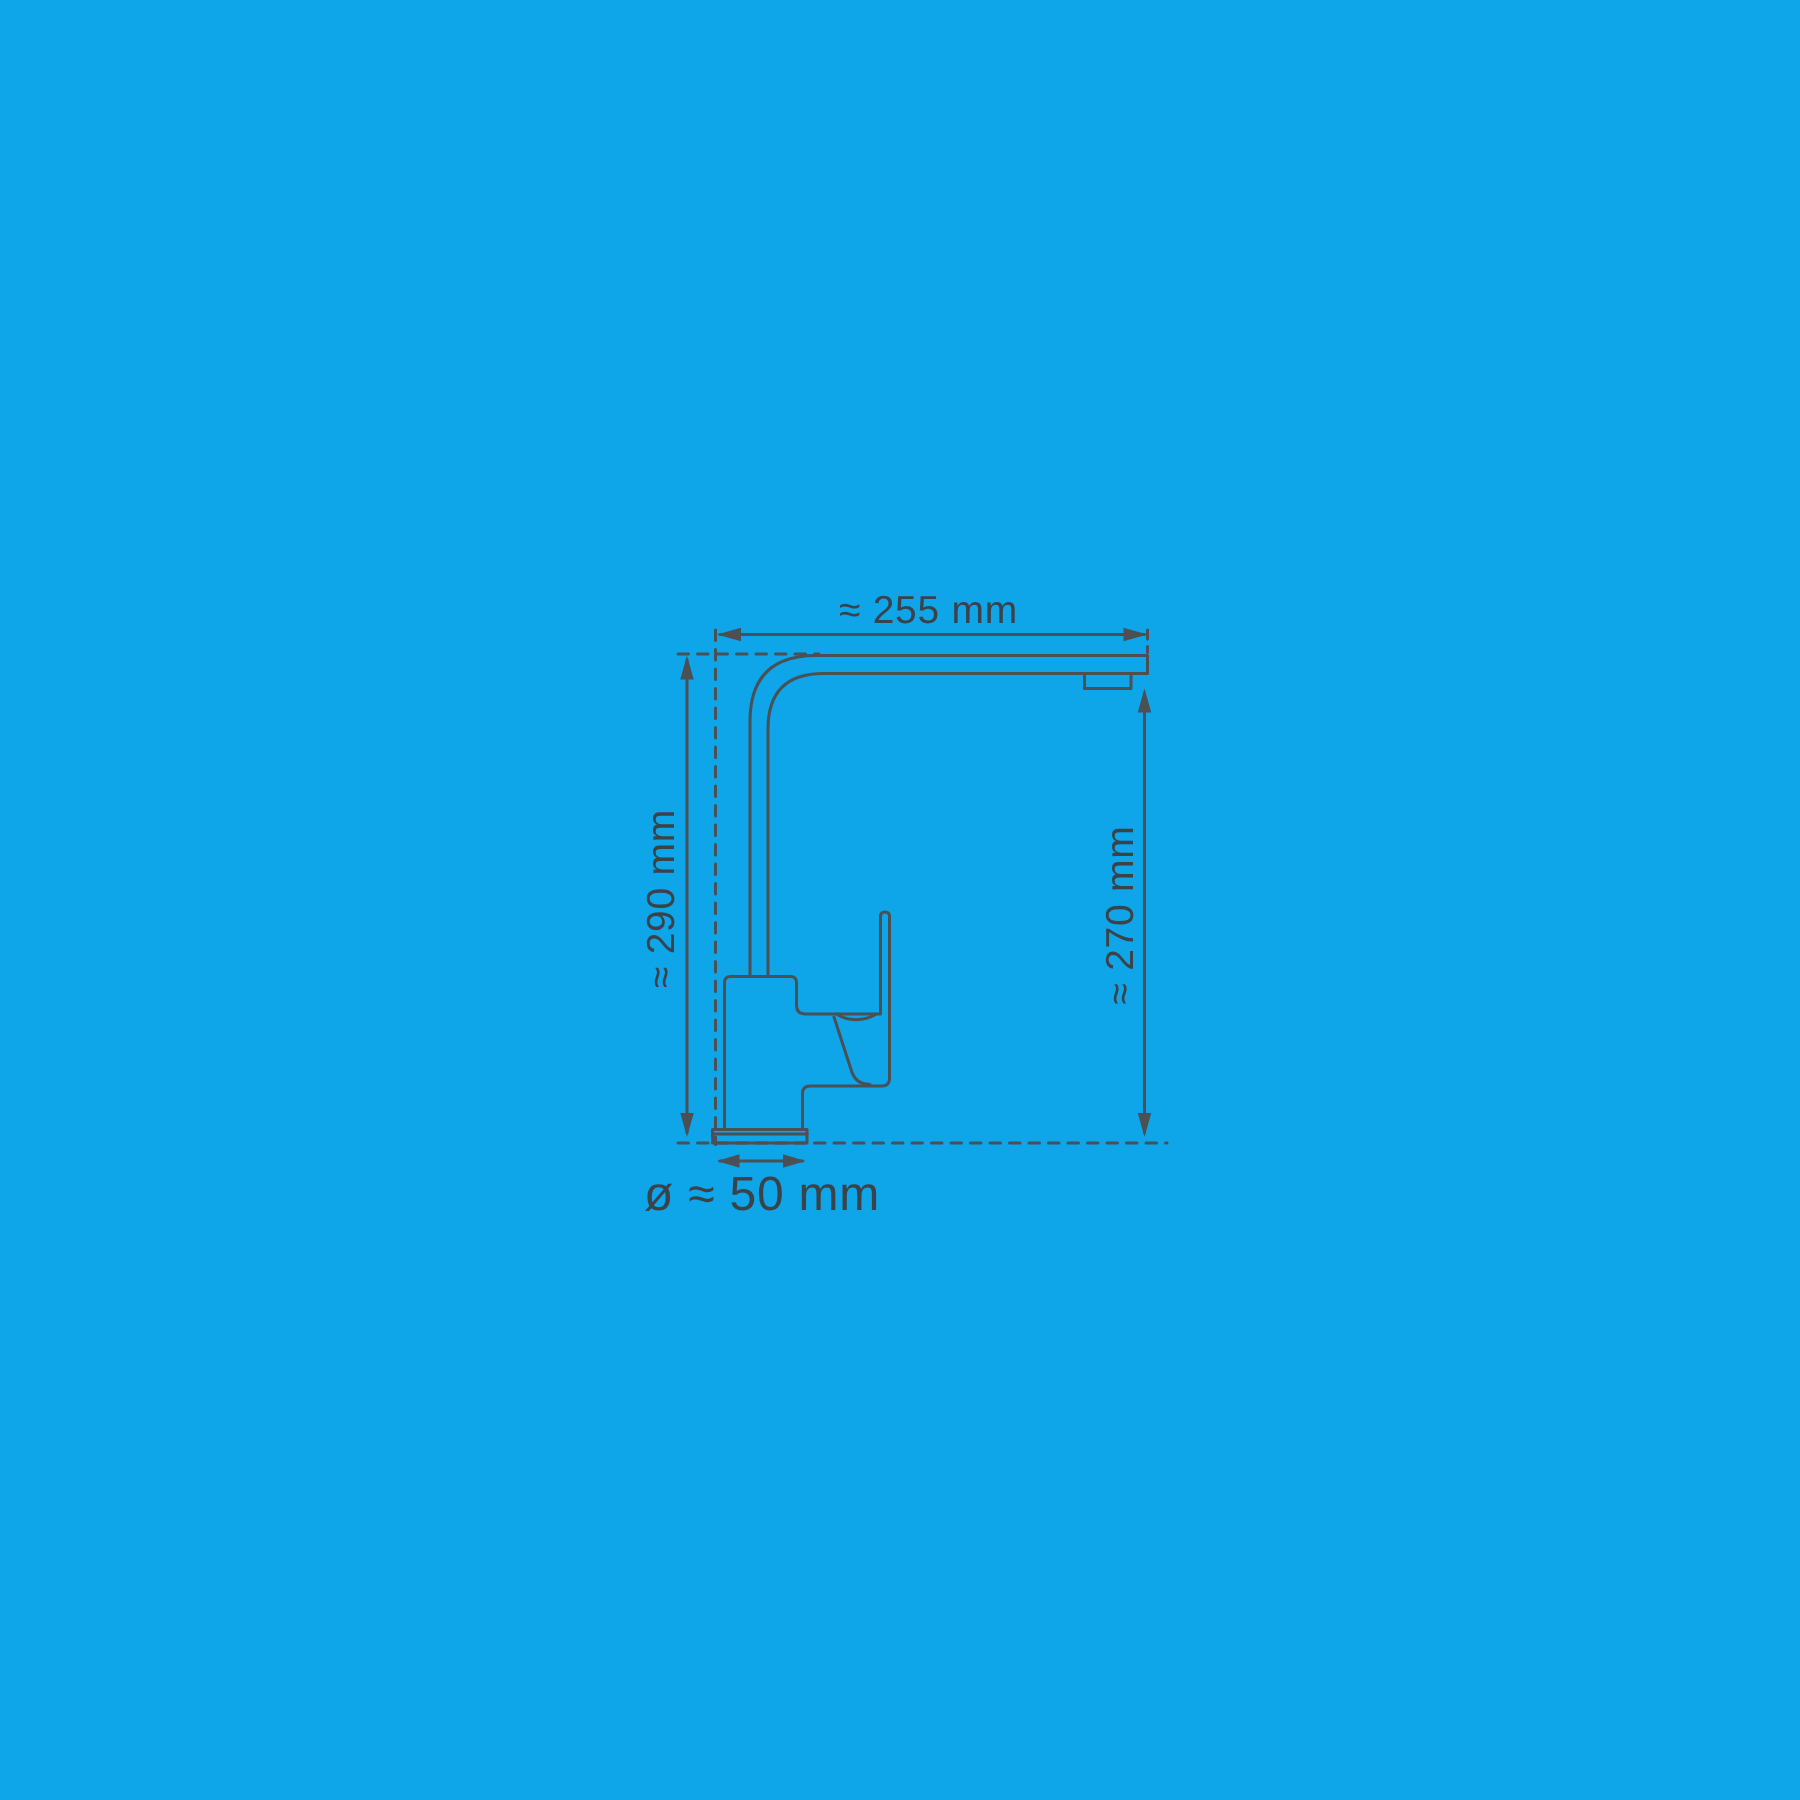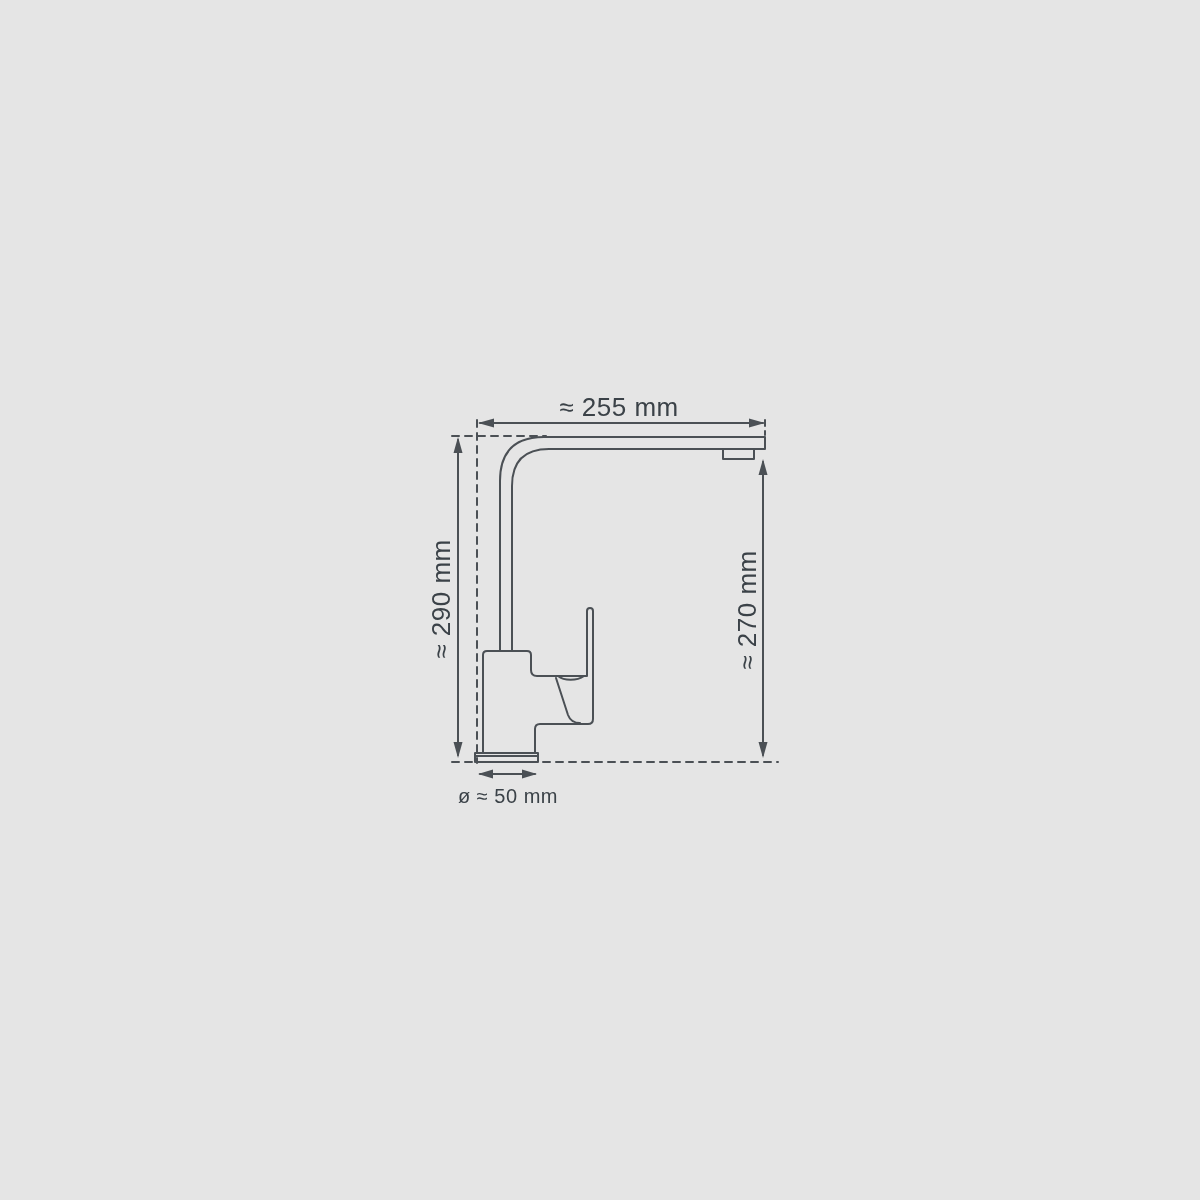--- a/index.html
+++ b/index.html
@@ -4,21 +4,21 @@
 <style>
   html, body {
     margin: 0;
     padding: 0;
     background: #ffffff;
   }
   .page {
     position: relative;
     width: 1200px;
     height: 1200px;
-    background: #e5e5e5;
+    background: #0ea5e9;
     font-family: "Liberation Sans", sans-serif;
     overflow: hidden;
   }
   .drawing-svg {
     position: absolute;
     left: 0;
     top: 0;
     width: 1200px;
     height: 1200px;
   }
@@ -28,21 +28,21 @@
     white-space: nowrap;
     transform: translate(-50%, -50%);
     letter-spacing: 0.5px;
   }
   .dim-label.rot {
     transform: translate(-50%, -50%) rotate(-90deg);
   }
   .dim-top    { left: 619px; top: 407px; font-size: 26px; }
   .dim-left   { left: 441px; top: 599px; font-size: 26px; }
   .dim-right  { left: 747px; top: 610px; font-size: 26px; }
-  .dim-bottom { left: 508px; top: 796px; font-size: 20px; }
+  .dim-bottom { left: 508px; top: 796px; font-size: 32px; }
 </style>
 </head>
 <body>
 
 <div class="page">
 
   <svg class="drawing-svg" viewBox="0 0 1200 1200">
     <g fill="none" stroke="#4b5055" stroke-width="2" stroke-linecap="round" stroke-linejoin="round">
 
       <path d="M 500,651 L 500,481 Q 500,437 544,437 L 765,437 L 765,449 L 549,449 Q 512,449 512,486 L 512,651"></path>

